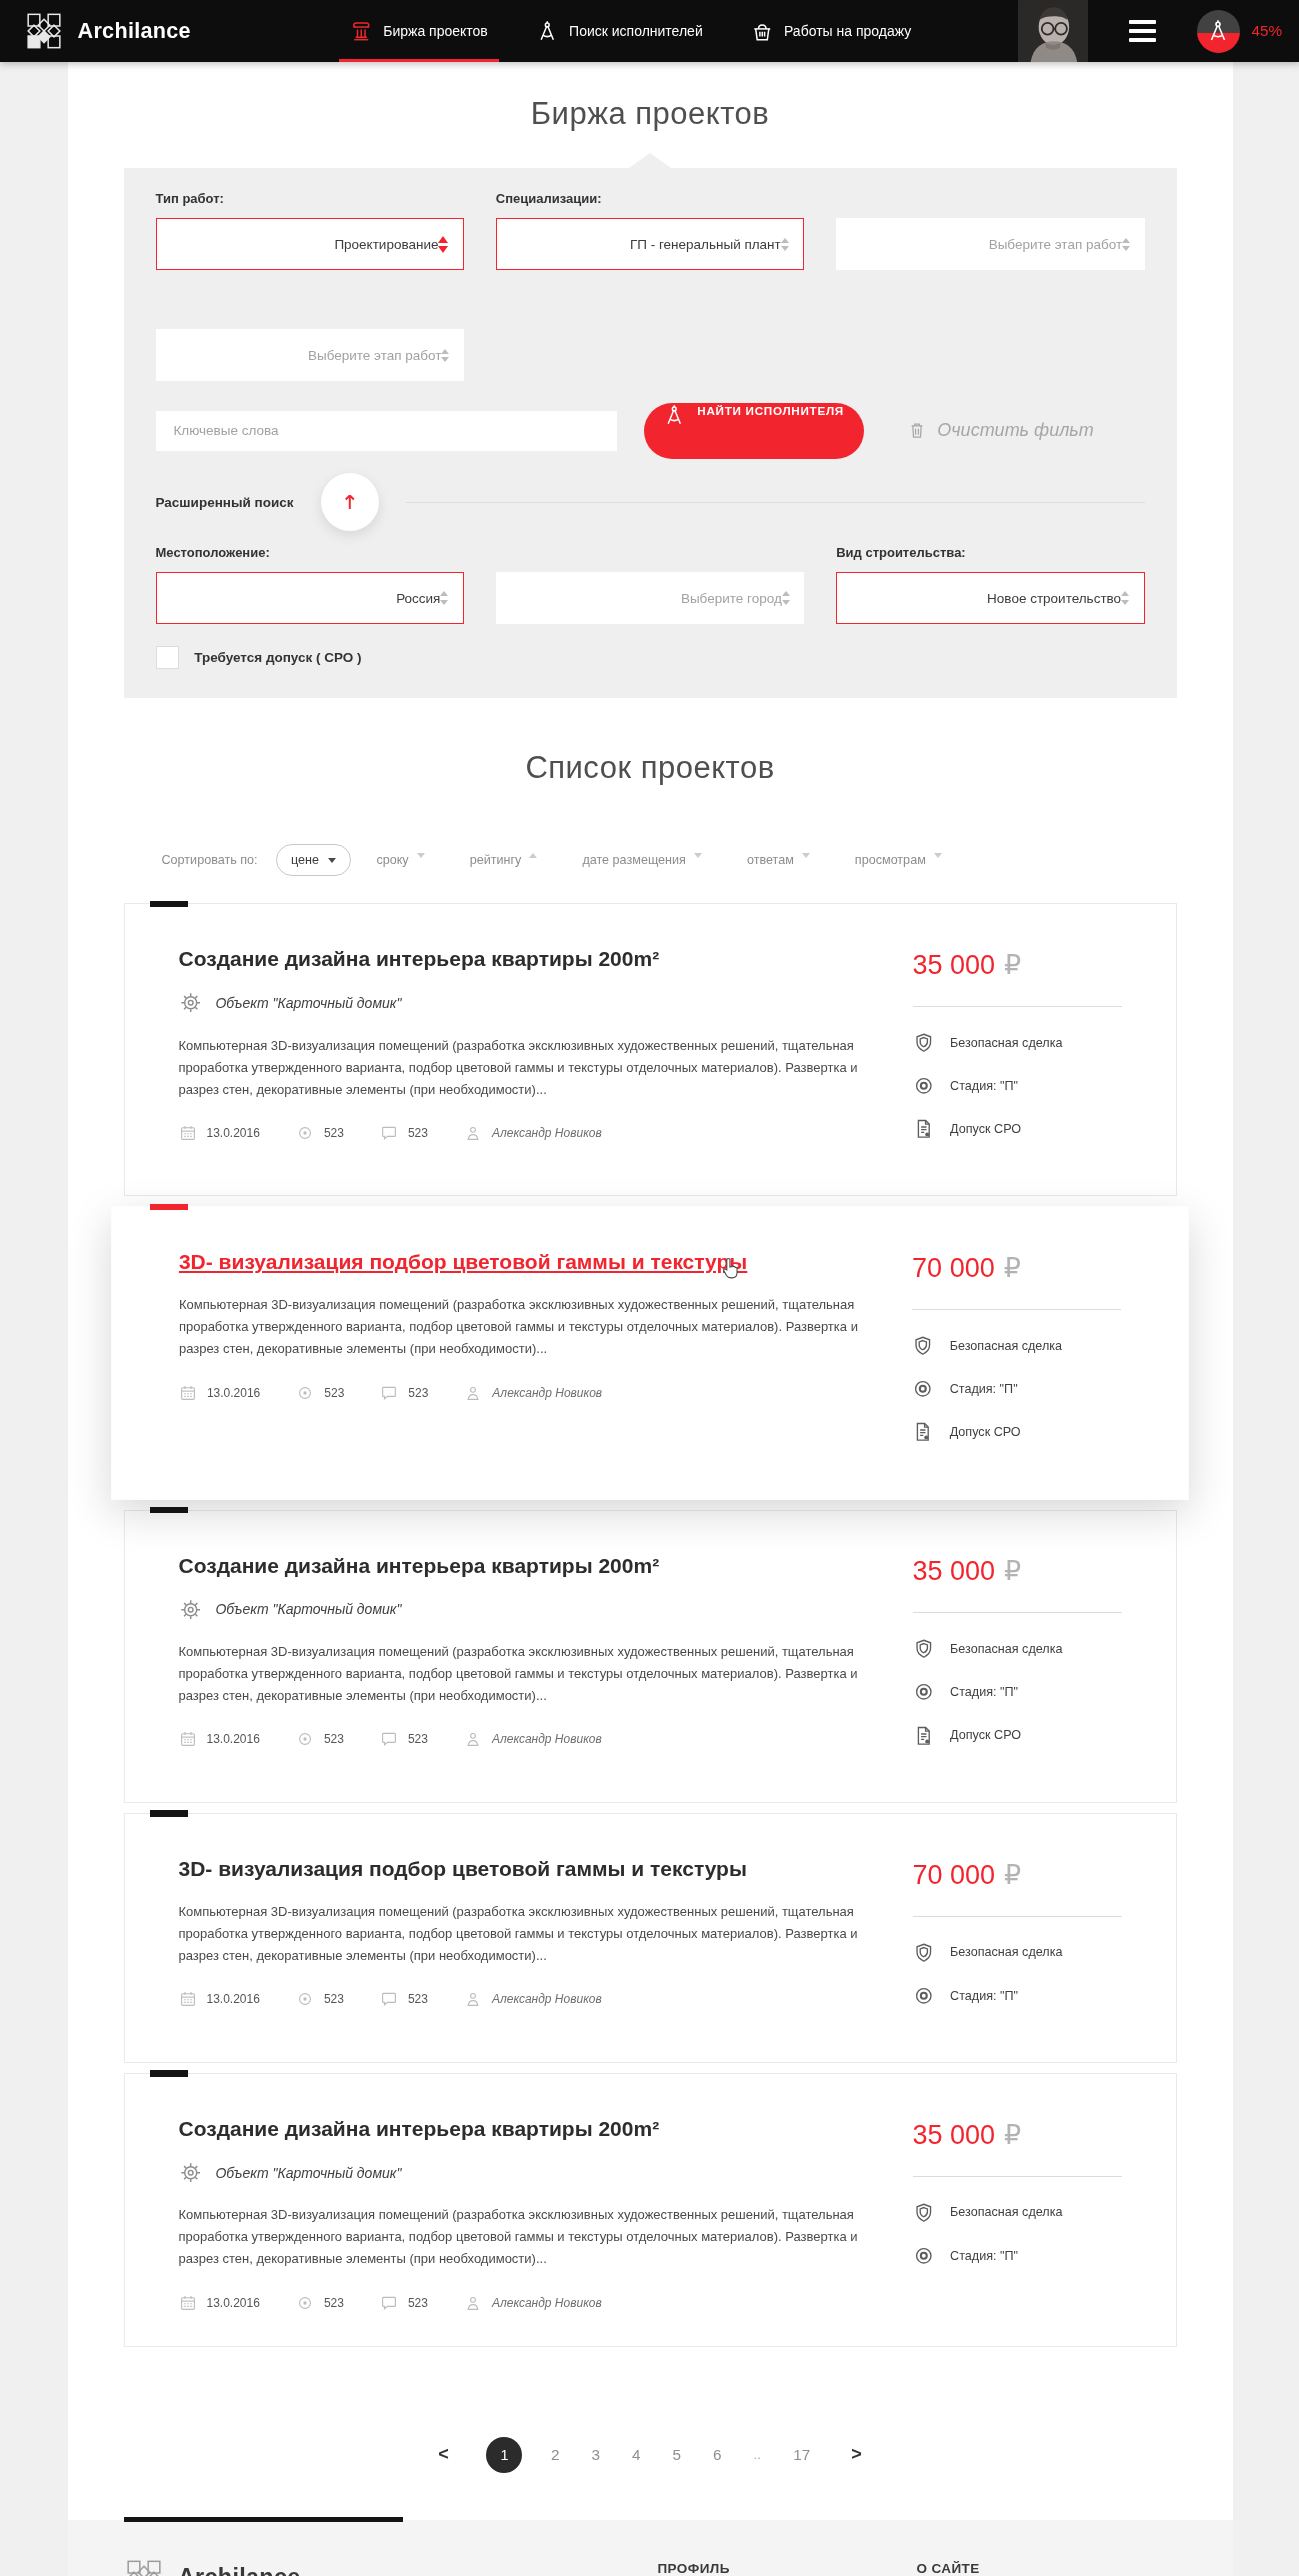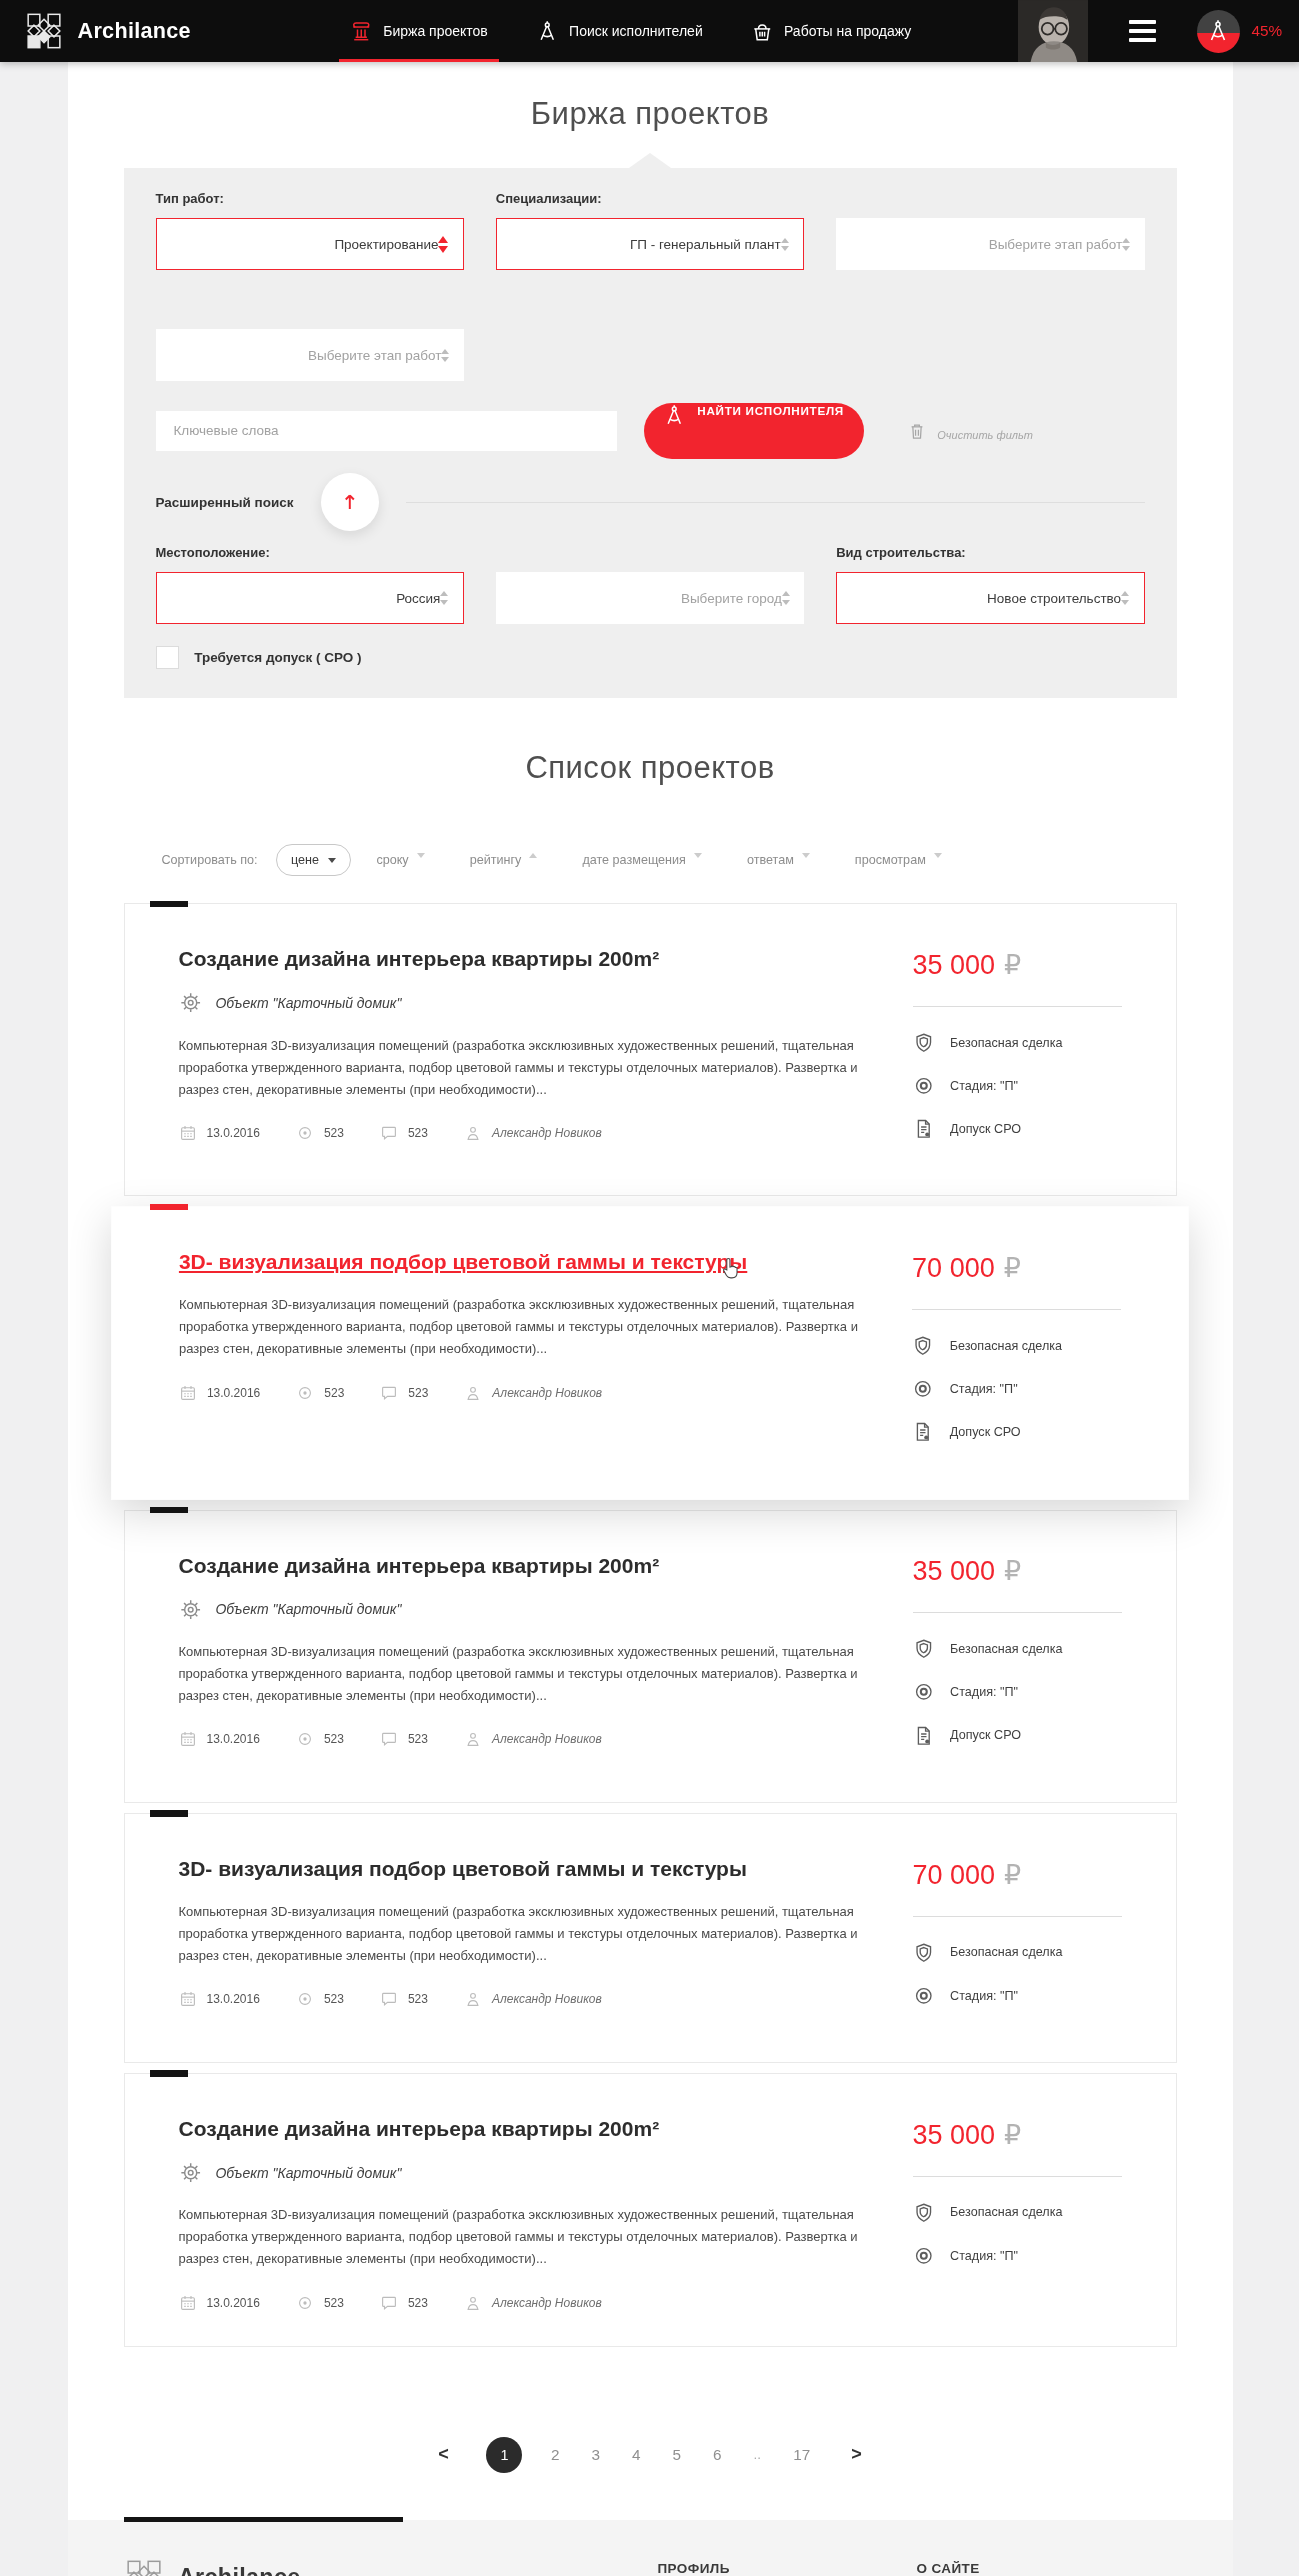--- a/index.html
+++ b/index.html
@@ -57,21 +57,21 @@
   .arrows--red .tri{border-left-width:5.4px;border-right-width:5.4px}
   .arrows--red .tri-up{border-bottom:7.2px solid var(--accent)}
   .arrows--red .tri-dn{border-top:7.2px solid var(--accent)}
   .krow{display:flex;align-items:center;margin-top:21.6px}
   .keywords{width:425px;height:40px;border:0;padding:0 18px;font-size:13.5px;color:#444;background:#fff;outline:none;font-family:inherit}
   .keywords::placeholder{color:#a2a2a2}
   .btn-find{margin-left:27px;height:56px;width:220px;border:0;border-radius:28px;background:var(--accent);
     color:#fff;display:flex;align-items:flex-start;justify-content:center;gap:11.7px;font-size:11.7px;font-weight:bold;
     letter-spacing:0.7px;cursor:pointer;font-family:inherit}
   .btn-find svg{width:22.5px;height:22.5px}
-  .clear-btn{margin-left:43px;display:flex;align-items:flex-end;gap:10.8px;color:#a6a6a6;font-size:11px;cursor:pointer}
+  .clear-btn{margin-left:43px;display:flex;align-items:flex-start;gap:10.8px;color:#a6a6a6;font-size:18px;cursor:pointer}
   .clear-btn svg{width:20px;height:20px}
   .clear-label{font-style:italic}
   .advrow{display:flex;align-items:center;margin-top:12.6px;height:61px}
   .advlabel{font-weight:bold;font-size:13.5px;color:#333}
   .advcircle{width:58px;height:58px;border-radius:50%;background:#fff;box-shadow:0 4.5px 12.6px rgba(0,0,0,.10);
     display:flex;align-items:center;justify-content:center;margin-left:27px;cursor:pointer;color:var(--accent)}
   .advcircle svg{width:21.6px;height:21.6px}
   .advline{flex:1;height:0.9px;background:#dedede;margin-left:27px}
   .sro{display:flex;align-items:center;gap:15.3px;margin-top:21.6px}
   .checkbox{width:23.4px;height:23.4px;background:#fff;border:0.9px solid #dcdcdc;cursor:pointer;box-sizing:border-box}

